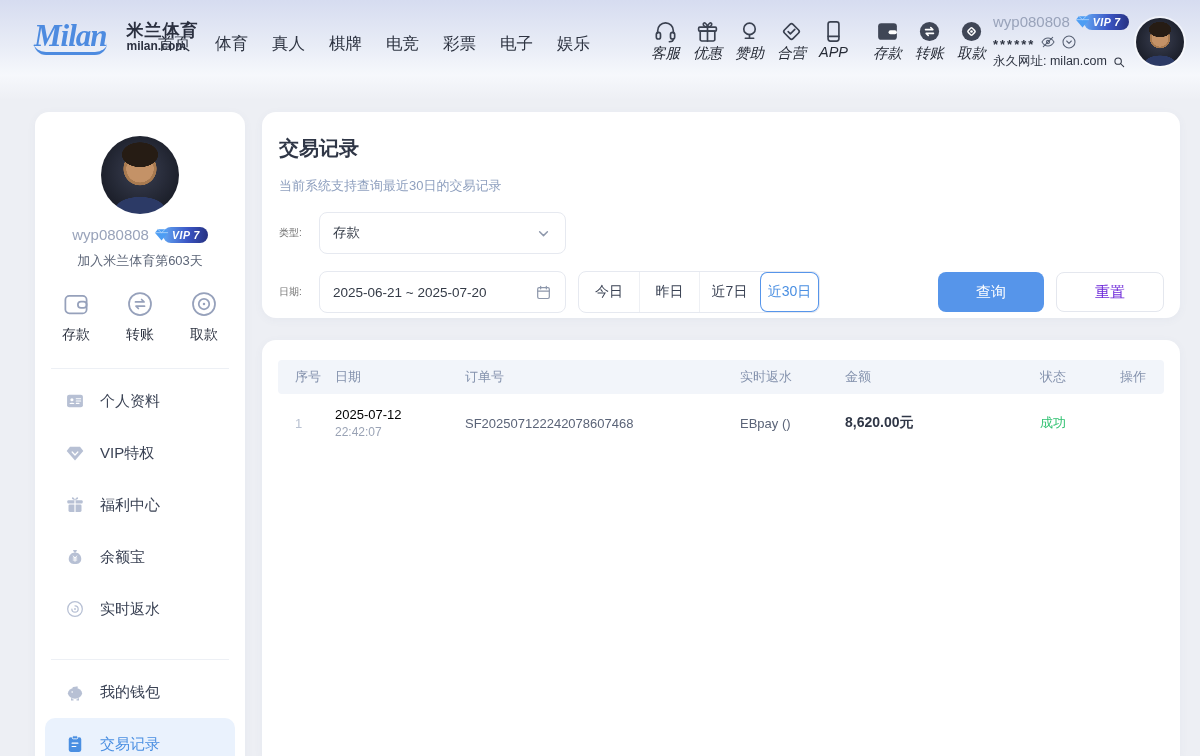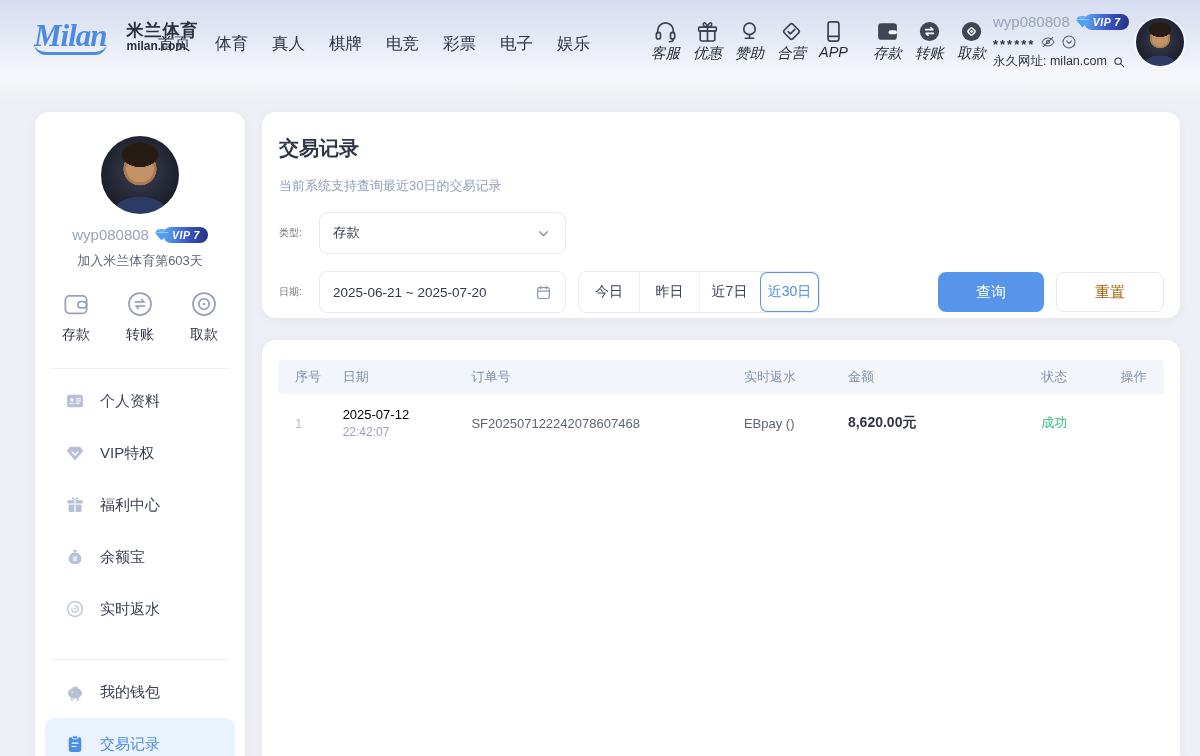--- a/index.html
+++ b/index.html
@@ -81,30 +81,30 @@
   .f-select span:first-child, .f-date span:first-child { flex:1; }
   .f-select .ic, .f-date .ic { width:17px; height:17px; color:#8d97ab; }
   .f-select .ic svg, .f-date .ic svg { width:100%; height:100%; }
   .seg-group { display:flex; margin-left:12px; border:1px solid #e6e9f0; border-radius:8px; height:42px; background:#fff; }
   .seg { width:60px; display:flex; align-items:center; justify-content:center; font-size:14px; color:#3a4254;
     cursor:pointer; border-left:1px solid #eef0f4; }
   .seg:first-child { border-left:none; }
   .seg.active { color:#4a8fe2; box-shadow:inset 0 0 0 1px #5695ea; border-radius:8px; border-left-color:transparent; }
   .btn-query { margin-left:auto; width:106px; height:40px; background:#5695ea; color:#fff; font-size:15px;
     border:none; border-radius:8px; cursor:pointer; font-family:inherit; }
-  .btn-reset { margin-left:12px; width:108px; height:40px; background:#fff; color:#a16207; font-size:15px;
+  .btn-reset { margin-left:12px; width:108px; height:40px; background:#fff; color:#6d28d9; font-size:15px;
     border:1px solid #e4e7ee; border-radius:8px; cursor:pointer; font-family:inherit; }
 
   
   .table-card { position:absolute; left:262px; top:340px; width:918px; height:416px; background:#fff;
     border-radius:14px 14px 0 0; box-shadow:0 2px 10px rgba(70,90,140,.05); padding:20px 16px 0; }
   .thead { height:34px; background:#f2f5fa; border-radius:4px; display:flex; align-items:center;
     font-size:13px; color:#8492ad; padding-left:17px; }
   .trow { height:58px; display:flex; align-items:center; font-size:13px; color:#5b6478; padding-left:17px; }
-  .c1 { width:40px; } .c2 { width:130px;margin-left:8px; } .c3 { width:275px; } .c4 { width:105px; }
+  .c1 { width:40px; } .c2 { width:130px; } .c3 { width:275px; } .c4 { width:105px; }
   .c5 { width:195px; } .c6 { width:80px; } .c7 { width:44px; }
   .cell-index { color:#b9c2d2; }
   .cell-date { display:flex; flex-direction:column; line-height:1.35; }
   .cell-date .d { color:#000000; font-size:13px; }
   .cell-date .t { color:#9aa3b5; font-size:12px; }
   .cell-amount { font-weight:700; color:#2f3646; font-size:14px; }
   .cell-status { color:#2fc170; }
 </style>
 </head>
 <body>

